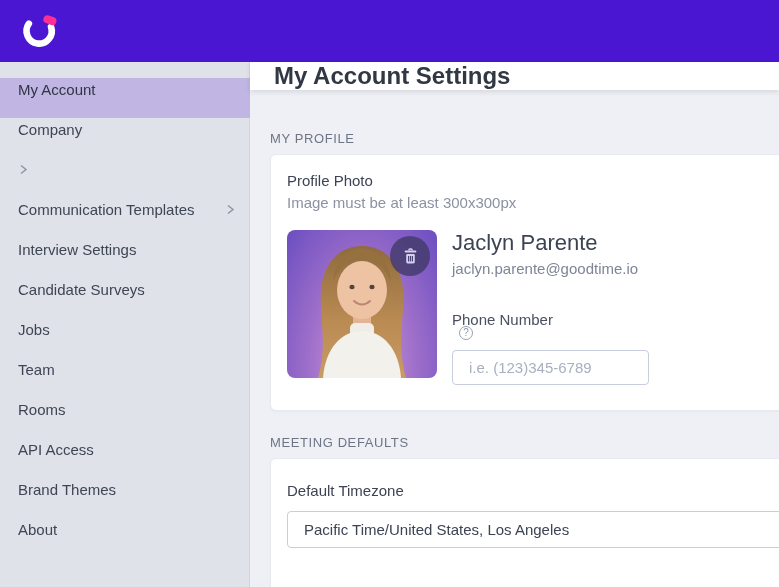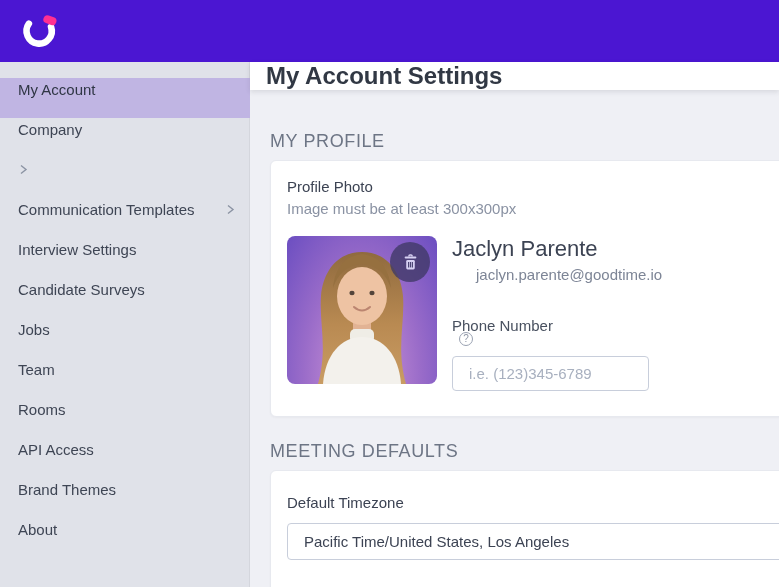--- a/index.html
+++ b/index.html
@@ -46,39 +46,39 @@
   .side-item .label { flex: 1; }
   .chev { width: 11px; height: 11px; display: block; }
 
   
   .main { flex: 1; display: flex; flex-direction: column; min-width: 0; }
   .titlebar {
     height: 65px;
     background: #ffffff;
     display: flex;
     align-items: center;
-    padding-left: 16px;
+    padding-left: 24px;
     box-shadow: 0 2px 5px rgba(40,45,60,0.12);
     position: relative;
     z-index: 2;
   }
   .titlebar h1 {
     font-size: 24px;
     font-weight: 600;
     color: #313844;
   }
   .content {
     flex: 1;
     background: #eff0f5;
     padding: 41px 0 0 20px;
     position: relative;
     z-index: 1;
   }
   .section-label {
-    font-size: 18px;
+    font-size: 13px;
     color: #6d7585;
     letter-spacing: 0.6px;
     margin-bottom: 8px;
   }
   .card {
     background: #ffffff;
     border: 1px solid #e7e9ef;
     border-radius: 6px;
     width: calc(100% + 60px);   
     box-shadow: 0 1px 2px rgba(40,45,60,0.04);
@@ -104,21 +104,21 @@
     top: 6px; right: 7px;
     width: 40px; height: 40px;
     border-radius: 50%;
     background: rgba(63,57,101,0.78);
     border: none;
     display: flex; align-items: center; justify-content: center;
     cursor: pointer;
   }
   .person-info { margin-left: 15px; padding-top: 1px; }
   .person-name { font-size: 22px; font-weight: 400; color: #3c4353; line-height: 1.1; }
-  .person-email { font-size: 15px; color: #7d8596; margin-top: 5px; margin-left: 24px; }
+  .person-email { font-size: 15px; color: #7d8596; margin-top: 5px; }
 
   .phone-label-row { display: flex; align-items: flex-start; margin-top: 34px; flex-direction: column; }
   .phone-label { font-size: 15px; color: #48505f; }
   .help-icon {
     width: 14px; height: 14px;
     border: 1.2px solid #9aa2b2;
     border-radius: 50%;
     color: #8e96a6;
     font-size: 10px;
     line-height: 11px;

